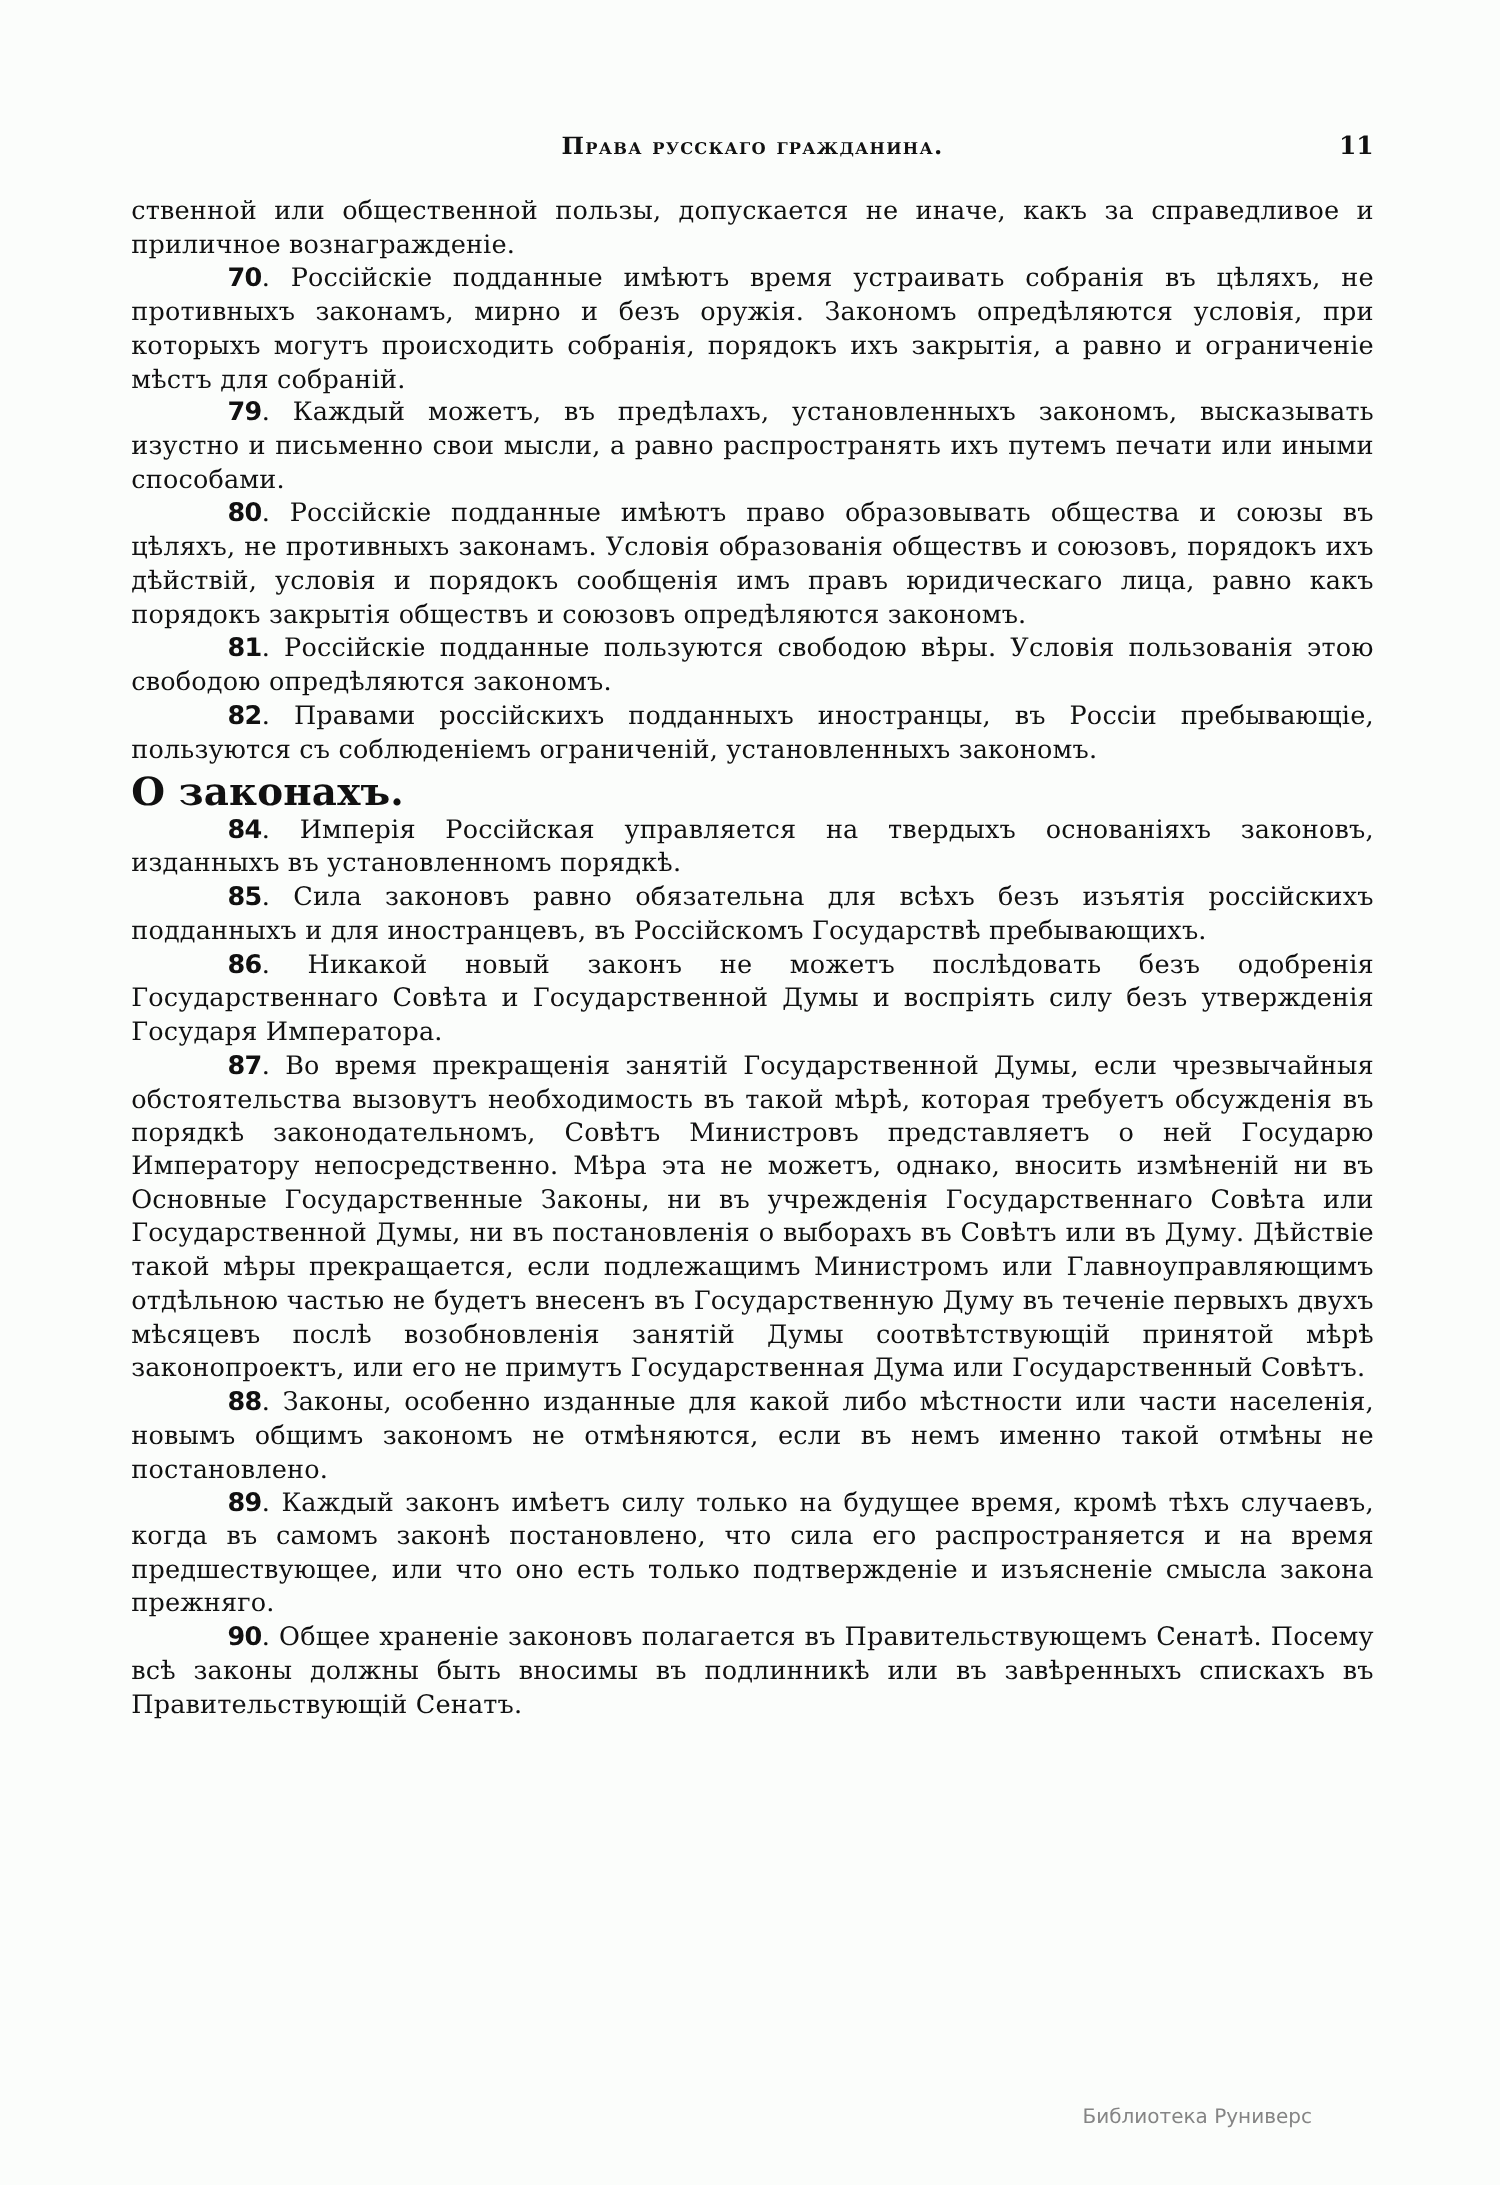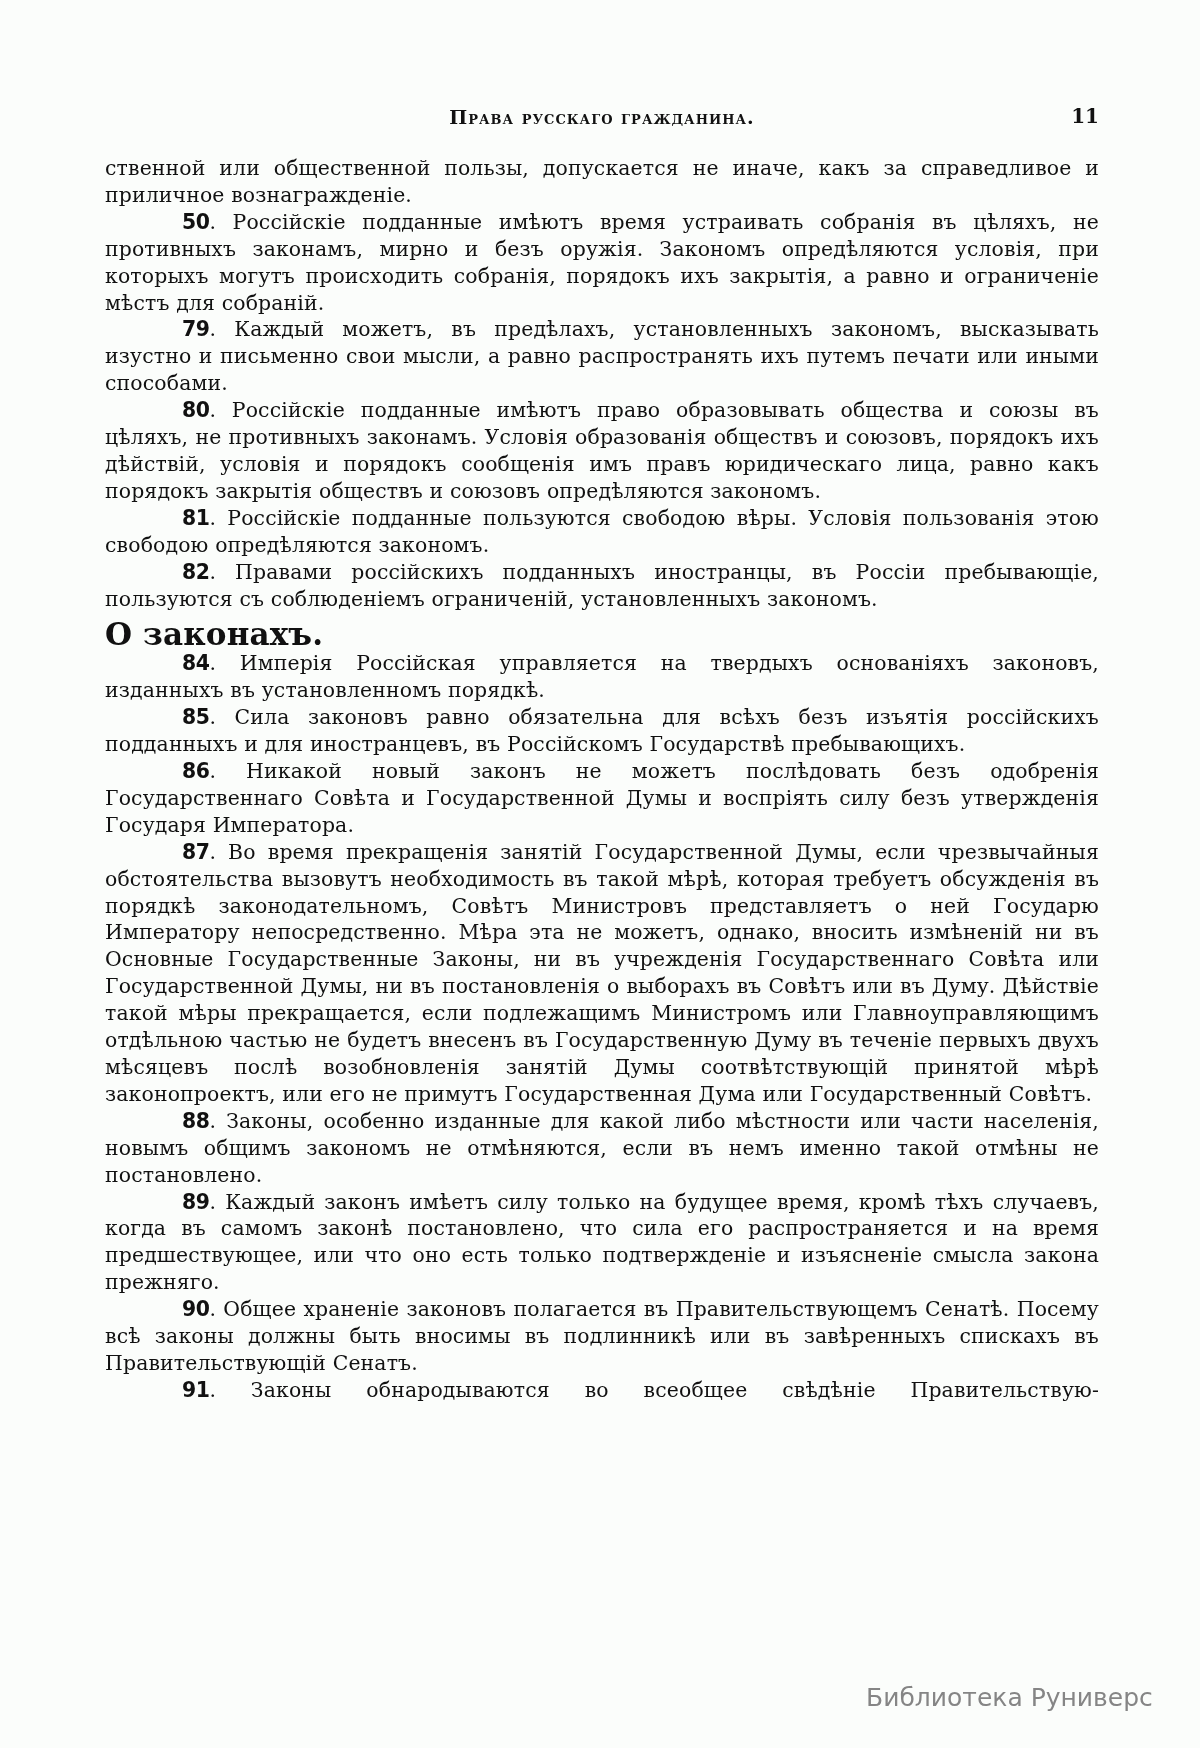--- a/index.html
+++ b/index.html
@@ -36,44 +36,43 @@
   .body-text p.cont { text-indent: 0; }
   .body-text .num { font-weight: bold; font-family: "DejaVu Sans", sans-serif; letter-spacing: -0.5px; }
   .section-heading {
     text-align: center; text-indent: 0 !important;
     font-weight: bold; font-size: 31px; line-height: 32px;
     margin: 6px 0 0 0 !important; padding: 0;
   }
   .watermark {
     position: absolute; left: 866px; top: 1683px;
     font-family: "DejaVu Sans", "Liberation Sans", sans-serif;
-    font-size: 25px; color: #858585;
+    font-size: 16px; color: #858585;
   }
 </style>
 </head>
 <body>
 
 <div class="running-head">
   <div class="running-title">Права русскаго гражданина.</div>
   <div class="page-number">11</div>
 </div>
 
 <div class="body-text">
   <p class="cont"><span>ственной или общественной пользы, допускается не иначе, какъ за справедливое и приличное вознагражденіе.</span></p>
-  <p><span class="num">50</span><span>. Россійскіе подданные имѣютъ время устраивать собранія въ цѣляхъ, не противныхъ законамъ, мирно и безъ оружія. Закономъ опредѣляются условія, при которыхъ могутъ происходить собранія, порядокъ ихъ закрытія, а равно и ограниченіе мѣстъ для собраній.</span></p>
+  <p><span class="num">70</span><span>. Россійскіе подданные имѣютъ время устраивать собранія въ цѣляхъ, не противныхъ законамъ, мирно и безъ оружія. Закономъ опредѣляются условія, при которыхъ могутъ происходить собранія, порядокъ ихъ закрытія, а равно и ограниченіе мѣстъ для собраній.</span></p>
   <p><span class="num">79</span><span>. Каждый можетъ, въ предѣлахъ, установленныхъ закономъ, высказывать изустно и письменно свои мысли, а равно распространять ихъ путемъ печати или иными способами.</span></p>
   <p><span class="num">80</span><span>. Россійскіе подданные имѣютъ право образовывать общества и союзы въ цѣляхъ, не противныхъ законамъ. Условія образованія обществъ и союзовъ, порядокъ ихъ дѣйствій, условія и порядокъ сообщенія имъ правъ юридическаго лица, равно какъ порядокъ закрытія обществъ и союзовъ опредѣляются закономъ.</span></p>
   <p><span class="num">81</span><span>. Россійскіе подданные пользуются свободою вѣры. Условія пользованія этою свободою опредѣляются закономъ.</span></p>
   <p><span class="num">82</span><span>. Правами россійскихъ подданныхъ иностранцы, въ Россіи пребывающіе, пользуются съ соблюденіемъ ограниченій, установленныхъ закономъ.</span></p>
 
   <p class="section-heading">О законахъ.</p>
 
   <p><span class="num">84</span><span>. Имперія Россійская управляется на твердыхъ основаніяхъ законовъ, изданныхъ въ установленномъ порядкѣ.</span></p>
   <p><span class="num">85</span><span>. Сила законовъ равно обязательна для всѣхъ безъ изъятія россійскихъ подданныхъ и для иностранцевъ, въ Россійскомъ Государствѣ пребывающихъ.</span></p>
   <p><span class="num">86</span><span>. Никакой новый законъ не можетъ послѣдовать безъ одобренія Государственнаго Совѣта и Государственной Думы и воспріять силу безъ утвержденія Государя Императора.</span></p>
   <p><span class="num">87</span><span>. Во время прекращенія занятій Государственной Думы, если чрезвычайныя обстоятельства вызовутъ необходимость въ такой мѣрѣ, которая требуетъ обсужденія въ порядкѣ законодательномъ, Совѣтъ Министровъ представляетъ о ней Государю Императору непосредственно. Мѣра эта не можетъ, однако, вносить измѣненій ни въ Основные Государственные Законы, ни въ учрежденія Государственнаго Совѣта или Государственной Думы, ни въ постановленія о выборахъ въ Совѣтъ или въ Думу. Дѣйствіе такой мѣры прекращается, если подлежащимъ Министромъ или Главноуправляющимъ отдѣльною частью не будетъ внесенъ въ Государственную Думу въ теченіе первыхъ двухъ мѣсяцевъ послѣ возобновленія занятій Думы соотвѣтствующій принятой мѣрѣ законопроектъ, или его не примутъ Государственная Дума или Государственный Совѣтъ.</span></p>
   <p><span class="num">88</span><span>. Законы, особенно изданные для какой либо мѣстности или части населенія, новымъ общимъ закономъ не отмѣняются, если въ немъ именно такой отмѣны не постановлено.</span></p>
   <p><span class="num">89</span><span>. Каждый законъ имѣетъ силу только на будущее время, кромѣ тѣхъ случаевъ, когда въ самомъ законѣ постановлено, что сила его распространяется и на время предшествующее, или что оно есть только подтвержденіе и изъясненіе смысла закона прежняго.</span></p>
   <p><span class="num">90</span><span>. Общее храненіе законовъ полагается въ Правительствующемъ Сенатѣ. Посему всѣ законы должны быть вносимы въ подлинникѣ или въ завѣренныхъ спискахъ въ Правительствующій Сенатъ.</span></p>
-  <p style="text-align-last: justify;"><span class="num">91</span><span>. Законы обнародываются во всеобщее свѣдѣніе Правительствую-</span></p>
 </div>
 
 <div class="watermark">Библиотека Руниверс</div>
 
 </body></html>

